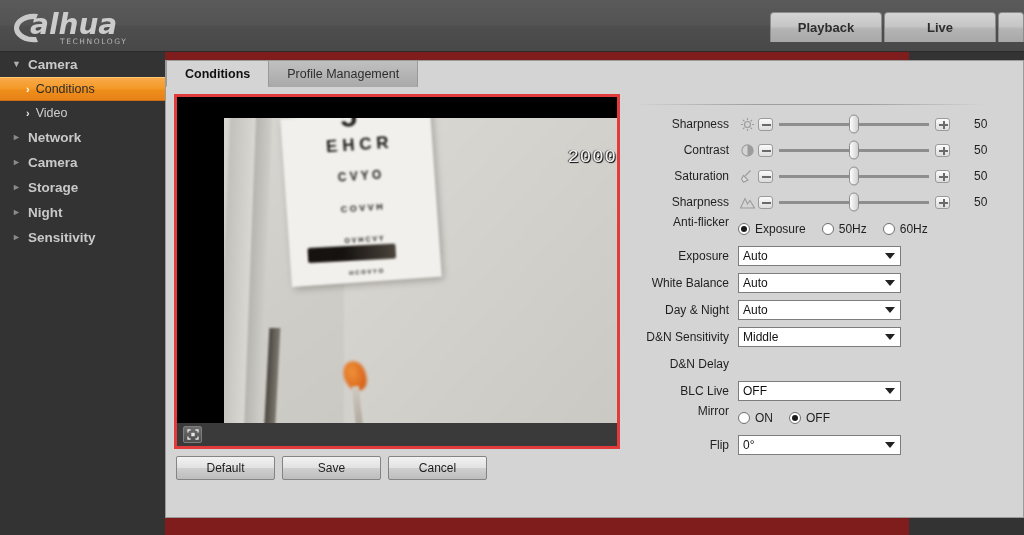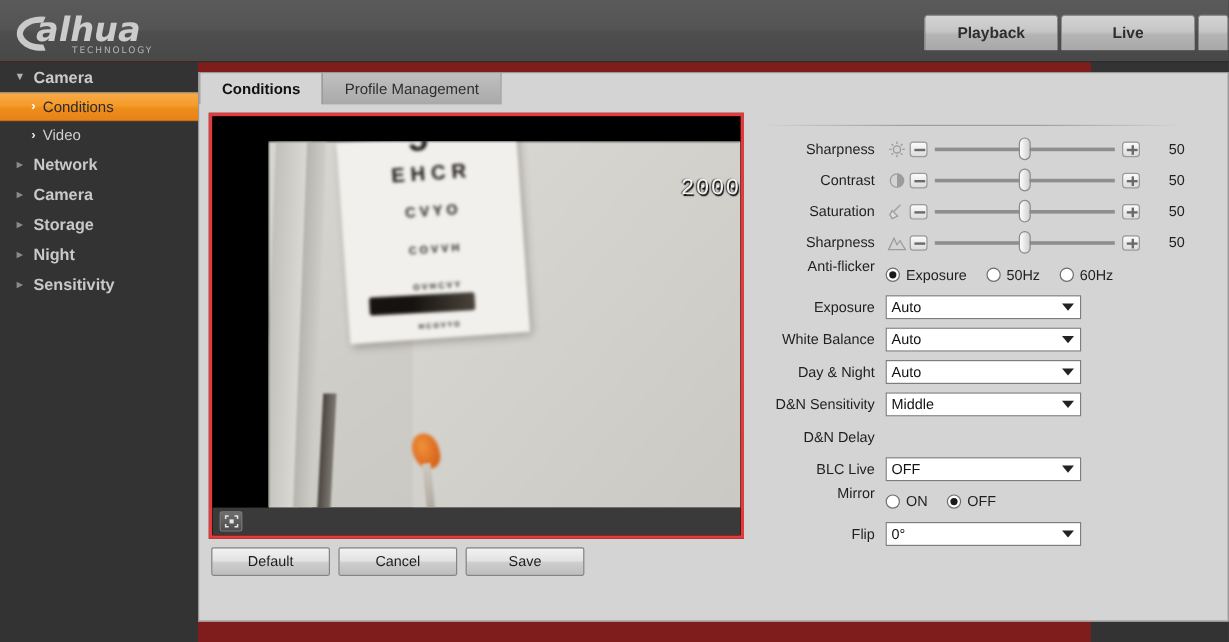--- a/index.html
+++ b/index.html
@@ -308,22 +308,22 @@
               </g>
               <rect x="4.3" y="3.8" width="3.4" height="3.4" fill="#e6e6e6"></rect>
             </svg>
           </div>
         </div>
       </div>
     </div>
 
     <div class="actions">
       <div class="btn">Default</div>
+      <div class="btn">Save</div>
       <div class="btn">Cancel</div>
-      <div class="btn">Save</div>
     </div>
 
     <div class="controls">
 
 
       <div class="sep"></div>
 
       <div class="srow">
         <div class="lbl">Sharpness</div>
         <div class="sicon">

